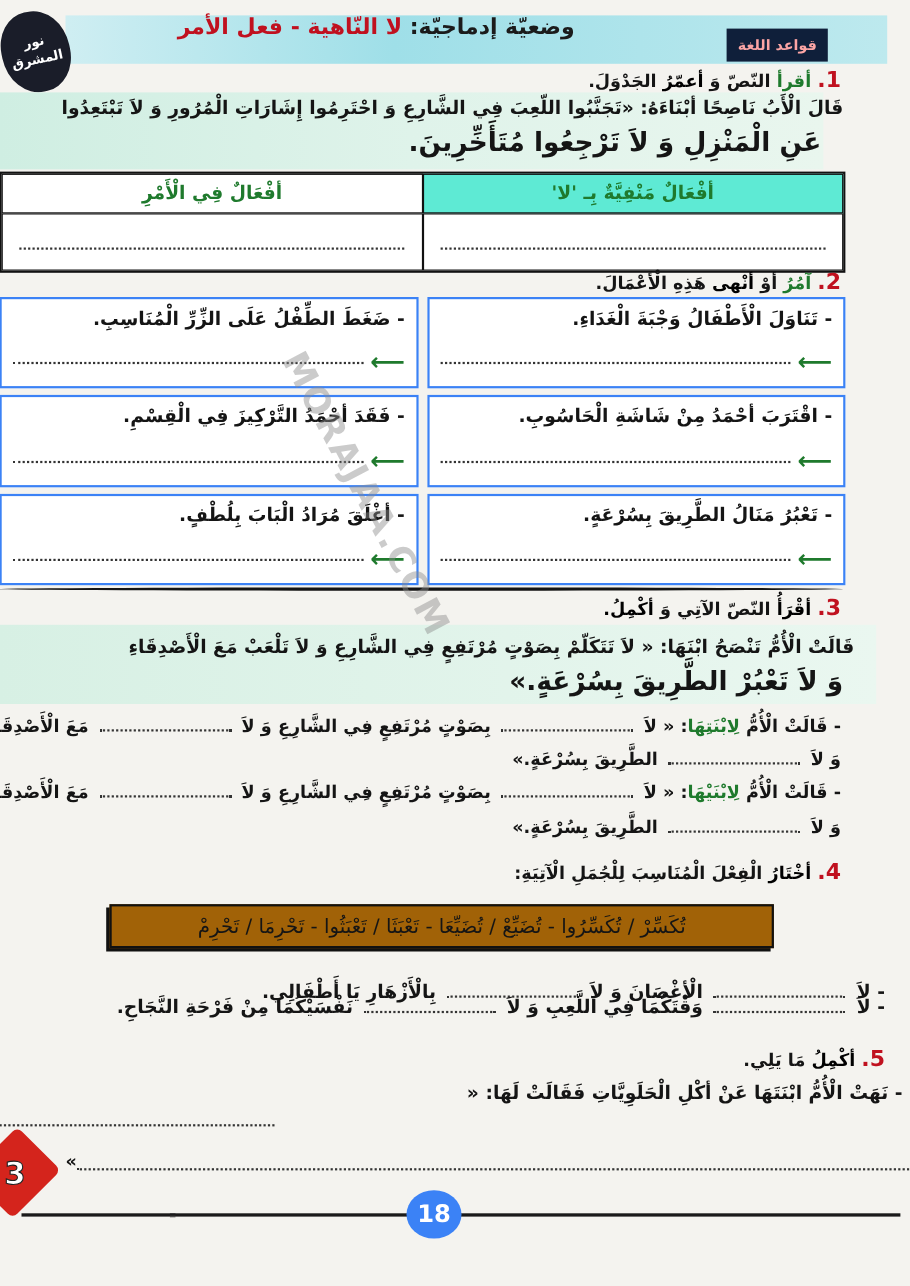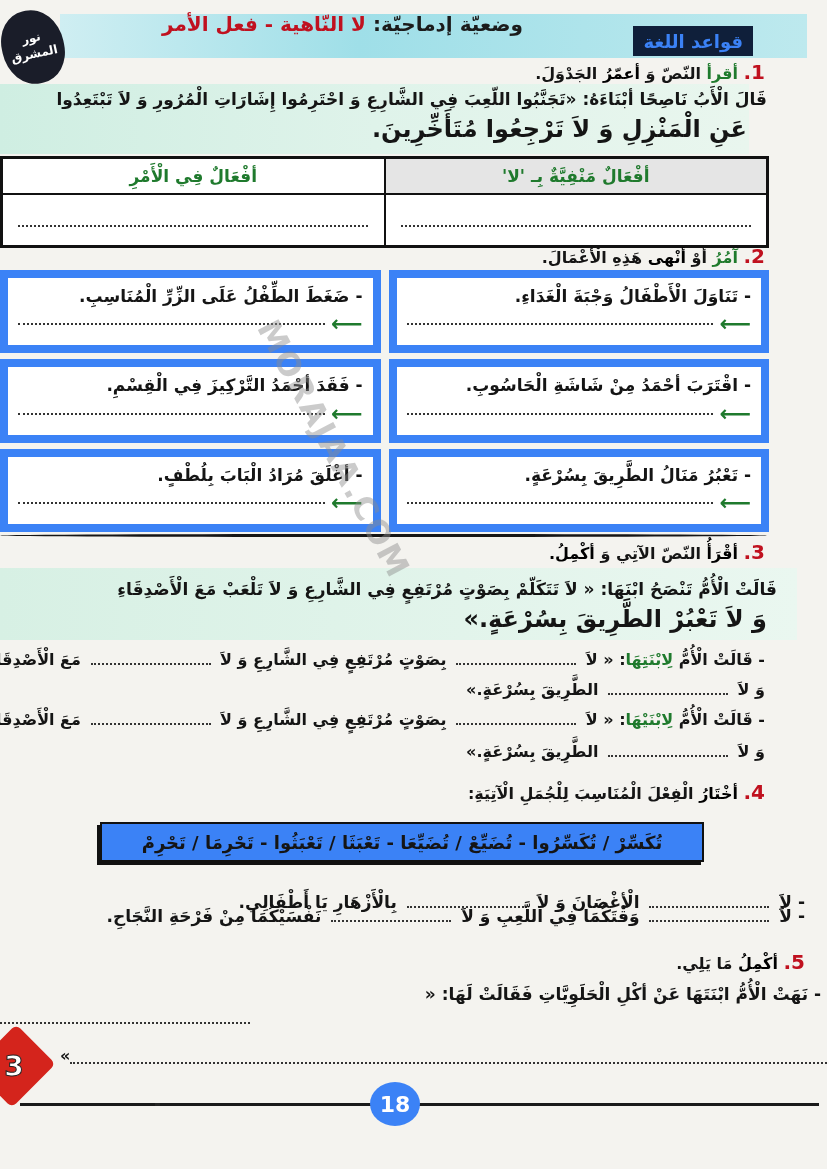--- a/index.html
+++ b/index.html
@@ -13,21 +13,21 @@
   }
   .page { position: absolute; inset: 0; }
 
   
   .header-band {
     position: absolute; top: 14px; left: 60px; right: 20px; height: 44px;
     background: linear-gradient(90deg, #cfeef2 0%, #9fdfe8 40%, #bde9ee 100%);
   }
   .lesson-tag {
     position: absolute; top: 26px; right: 74px; height: 30px; padding: 0 10px;
-    background: #0f1f3a; color: #3b82f6; font-size: 18px; font-weight: bold;
+    background: #0f1f3a; color: #fca5a5; font-size: 13px; font-weight: bold;
     display: flex; align-items: center; text-align: center;
   }
   .title {
     position: absolute; top: 12px; right: 304px; font-size: 20px; font-weight: bold;
     color: #1b1b1b; white-space: nowrap;
   }
   .title .title-red { color: #c0111f; }
   .logo-badge {
     position: absolute; top: 10px; left: 2px; width: 62px; height: 74px;
     background: #1a1d29; border-radius: 45% 50% 45% 50%;
@@ -53,51 +53,51 @@
   }
 
   
   .tbl1 {
     position: absolute; top: 156px; left: 0; right: 58px; height: 92px;
     border: 2px solid #111; background: #fff;
     display: grid; grid-template-columns: 1fr 1fr; grid-template-rows: 36px 1fr;
   }
   .tbl1 .cell { border: 1px solid #111; display: flex; align-items: center; justify-content: center; }
   .tbl1 .hdr { font-size: 17px; font-weight: bold; color: #1f7a2d; }
-  .tbl1 .hdr.yellow { background: #e5e5e5; }
+  .tbl1 .hdr.yellow { background: #5eead4; }
   .dots { border-bottom: 2px dotted #333; width: 92%; height: 1px; margin-top: 12px; }
 
   
   .ex2 {
     position: absolute; top: 270px; left: 0; right: 58px; height: 262px;
     display: grid; grid-template-columns: 1fr 1fr; grid-template-rows: repeat(3, 1fr); gap: 6px 8px;
   }
   .box {
-    border: 8px solid #3b82f6; background: #fff; padding: 8px 10px; position: relative;
+    border: 2px solid #3b82f6; background: #fff; padding: 8px 10px; position: relative;
   }
   .box .sent { font-size: 17px; font-weight: bold; white-space: nowrap; }
   .box .answer-row { position: absolute; bottom: 10px; right: 10px; left: 10px; display: flex; align-items: center; gap: 6px; }
   .arrow { color: #1f7a2d; font-size: 22px; font-weight: bold; line-height: 1; }
   .answer-dots { flex: 1; border-bottom: 2px dotted #333; height: 1px; }
 
   .divider-curve {
     position: absolute; left: 0; right: 60px; height: 3px; background: #151515; border-radius: 50%;
   }
 
   
   .ex3-bg {
     position: absolute; top: 568px; left: 0; right: 30px; height: 72px;
     background: linear-gradient(90deg, #d7f0e4 0%, #eaf7f0 100%);
   }
   .fill-line { position: absolute; font-size: 16px; font-weight: bold; white-space: nowrap; }
   .blank { display: inline-block; width: 120px; border-bottom: 2px dotted #333; margin: 0 4px; }
 
   .word-bank {
     position: absolute; top: 822px; left: 100px; width: 604px; height: 40px;
-    border: 2px solid #111; background: #3b82f6; font-size: 18px; font-weight: bold;
+    border: 2px solid #111; background: #a16207; font-size: 18px; font-weight: normal;
     display: flex; align-items: center; justify-content: center; white-space: nowrap;
     box-shadow: -3px 3px 0 #111;
   }
 
   .long-dots { position: absolute; height: 1px; border-bottom: 2px dotted #333; }
 
   .footer-line { position: absolute; top: 1103px; left: 20px; right: 8px; height: 3px; background: #1a1a1a; }
   .page-num {
     position: absolute; top: 1082px; left: 370px; width: 50px; height: 44px;
     background: #3b82f6; border-radius: 50%; color: #fff; font-size: 22px; font-weight: bold;

